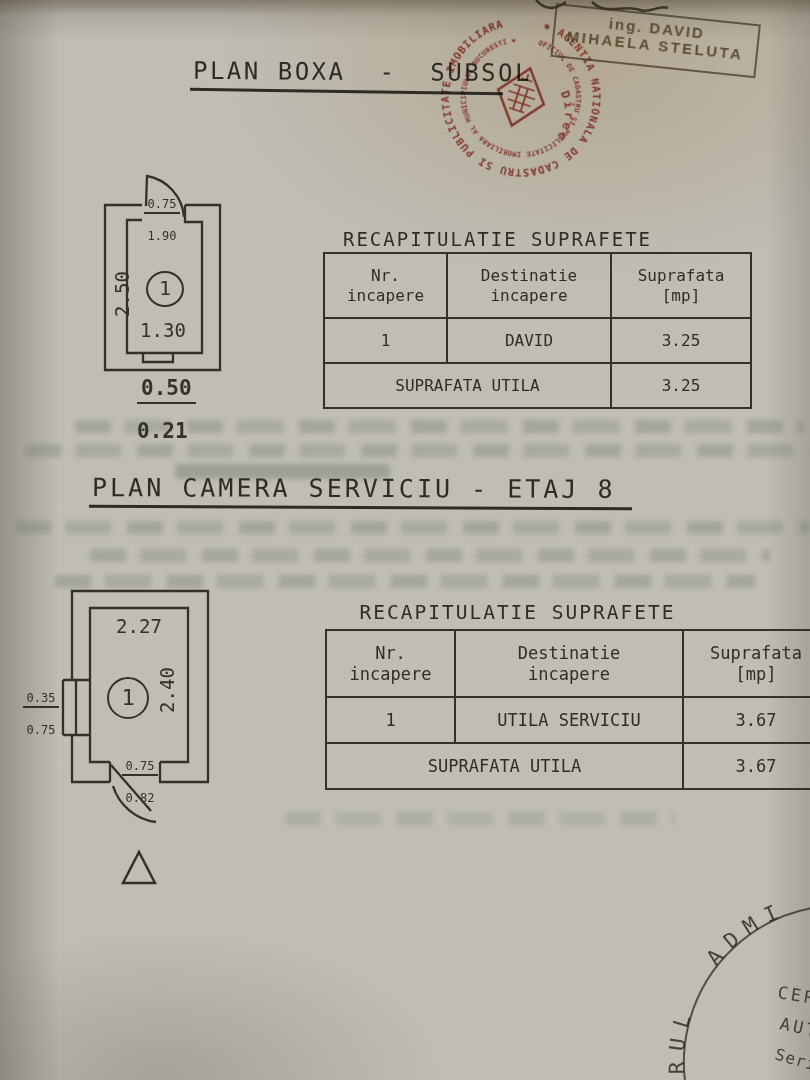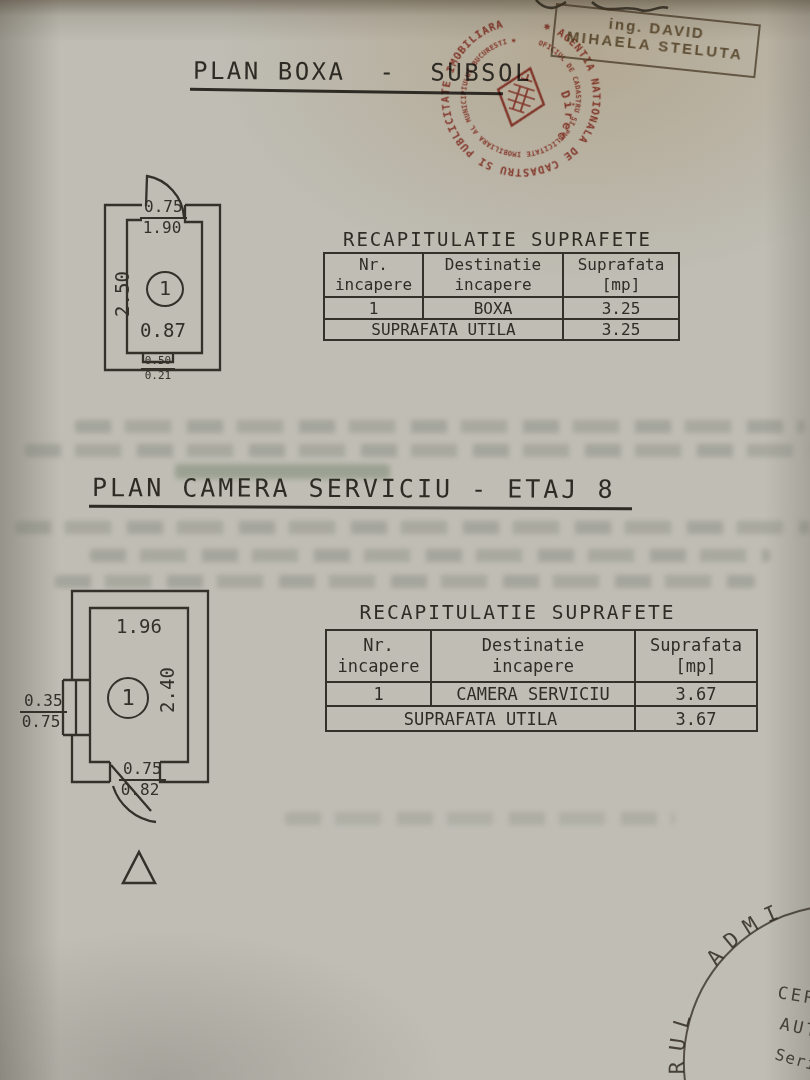--- a/index.html
+++ b/index.html
@@ -28,31 +28,31 @@
   
   .doc-title{white-space:pre;color:#2e2b25;}
   .title1{left:193px;top:58px;font-size:24px;letter-spacing:2.5px;transform:rotate(.4deg);}
   .title2{left:92px;top:474px;font-size:25px;letter-spacing:3px;transform:rotate(.2deg);}
   .uline{background:#2e2b25;height:2.6px;}
 
   
   .tbl-title{text-align:center;font-size:19px;letter-spacing:2px;color:#2f2c26;}
   table.recap{border-collapse:collapse;table-layout:fixed;background:transparent;}
   table.recap td{border:2.6px solid #34312b;text-align:center;vertical-align:middle;
-    padding:0;color:#302d27;}
+    padding:12px;color:#302d27;}
   table.recap .hdr{line-height:1.22;}
   .t1{font-size:16px;}
   .t2{font-size:17px;}
   td.dest{text-align:left;padding-left:12px;}
 
   
   .dim{font-size:19px;color:#34302a;text-align:center;}
-  .frac{text-align:center;font-size:16px;line-height:1.12;color:#34302a;}
+  .frac{text-align:center;font-size:12px;line-height:1.12;color:#34302a;}
   .frac .top{display:inline-block;border-bottom:2.3px solid #34302a;padding:0 4px 1px 4px;}
-  .frac .bot{display:block;}
+  .frac .bot{display:block;margin-top:16px;}
   .rot90{transform:rotate(-90deg);}
   .room-circle{border:2.3px solid #34302a;border-radius:50%;text-align:center;color:#34302a;}
 
   
   .ghost{height:13px;filter:blur(2.6px);opacity:.55;border-radius:4px;
     background:repeating-linear-gradient(90deg,
       rgba(118,124,114,.65) 0px, rgba(118,124,114,.65) 36px,
       rgba(0,0,0,0) 36px, rgba(0,0,0,0) 50px,
       rgba(118,124,114,.55) 50px, rgba(118,124,114,.55) 96px,
       rgba(0,0,0,0) 96px, rgba(0,0,0,0) 112px);}
@@ -146,27 +146,27 @@
       </g>
     </g>
   </svg>
 
   <div class="abs frac" style="left:140px;top:198px;width:44px;">
     <span class="top">0.75</span>
     <span class="bot">1.90</span>
   </div>
   <div class="abs dim rot90" style="left:96px;top:283px;width:52px;">2.50</div>
   <div class="abs room-circle" style="left:146px;top:271px;width:34px;height:32px;font-size:20px;line-height:31px;">1</div>
-  <div class="abs dim" style="left:135px;top:319px;width:56px;">0.87</div>
-  <div class="abs frac" style="left:137px;top:355px;width:42px;font-size:11px;">
+  <div class="abs dim" style="left:135px;top:319px;width:56px;">1.30</div>
+  <div class="abs frac" style="left:137px;top:377px;width:42px;font-size:21px;font-weight:bold;">
     <span class="top">0.50</span>
     <span class="bot">0.21</span>
   </div>
 
-  <div class="abs dim" style="left:109px;top:615px;width:60px;">1.96</div>
+  <div class="abs dim" style="left:109px;top:615px;width:60px;">2.27</div>
   <div class="abs dim rot90" style="left:141px;top:679px;width:52px;">2.40</div>
   <div class="abs room-circle" style="left:107px;top:677px;width:38px;height:38px;font-size:22px;line-height:37px;">1</div>
   <div class="abs frac" style="left:20px;top:692px;width:42px;">
     <span class="top">0.35</span>
     <span class="bot">0.75</span>
   </div>
   <div class="abs frac" style="left:119px;top:760px;width:42px;">
     <span class="top">0.75</span>
     <span class="bot">0.82</span>
   </div>
@@ -183,21 +183,21 @@
         <span>Destinatie</span><br>
         <span>incapere</span>
       </td>
       <td class="hdr" style="width:114px;">
         <span>Suprafata</span><br>
         <span>[mp]</span>
       </td>
     </tr>
     <tr style="height:22px;">
       <td>1</td>
-      <td class="dest">BOXA</td>
+      <td class="dest">DAVID</td>
       <td>3.25</td>
     </tr>
     <tr style="height:21px;">
       <td colspan="2">SUPRAFATA UTILA</td>
       <td>3.25</td>
     </tr>
   </tbody>
     </table>
 
   <div class="abs cad tbl-title" style="left:305px;top:601px;width:425px;font-size:19.5px;">RECAPITULATIE SUPRAFETE</div>
@@ -212,21 +212,21 @@
         <span>Destinatie</span><br>
         <span>incapere</span>
       </td>
       <td class="hdr" style="width:120px;">
         <span>Suprafata</span><br>
         <span>[mp]</span>
       </td>
     </tr>
     <tr style="height:24px;">
       <td>1</td>
-      <td class="dest">CAMERA SERVICIU</td>
+      <td class="dest">UTILA SERVICIU</td>
       <td>3.67</td>
     </tr>
     <tr style="height:25px;">
       <td colspan="2">SUPRAFATA UTILA</td>
       <td>3.67</td>
     </tr>
   </tbody>
     </table>
 
   <div class="abs stamp-box">

